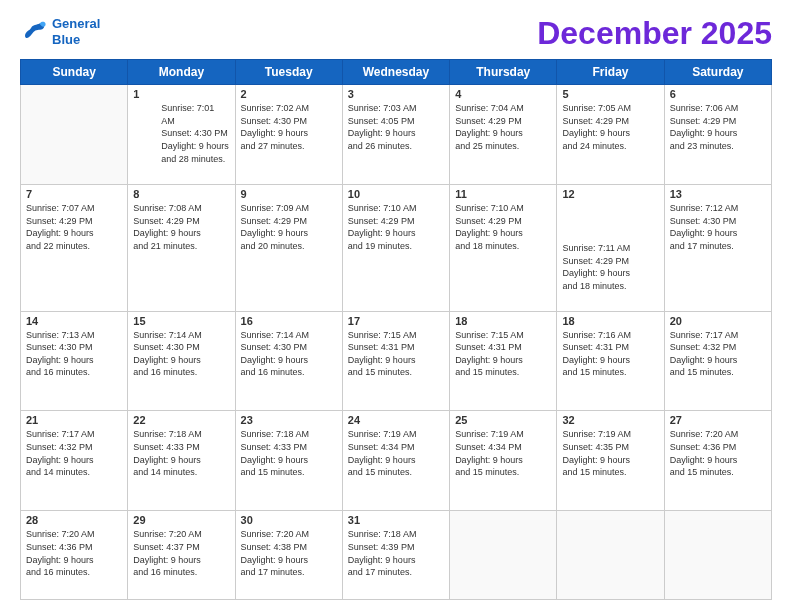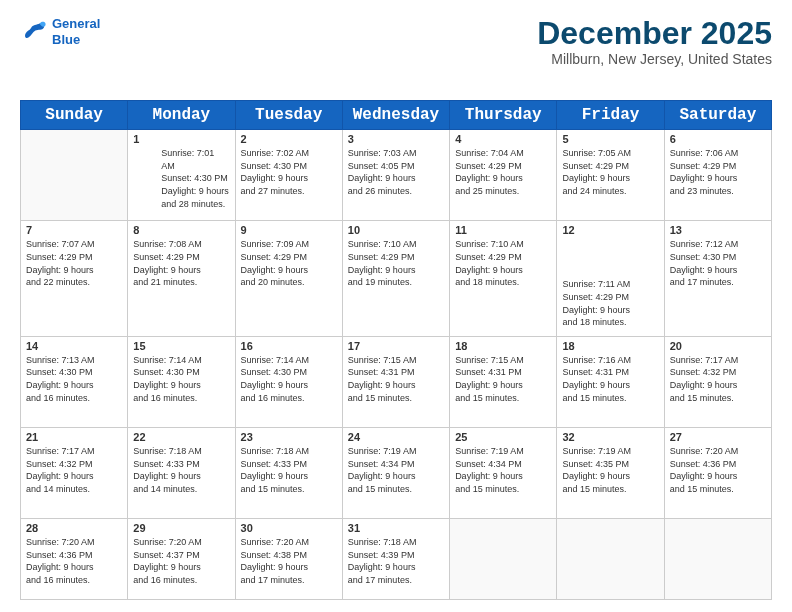--- a/index.html
+++ b/index.html
@@ -9,21 +9,20 @@
       font-family: Arial, sans-serif;
       background: #fff;
       overflow: hidden;
     }
     .page {
       width: 792px;
       height: 612px;
       padding: 16px 20px 12px 20px;
       display: flex;
       flex-direction: column;
-      gap: 25px;
     }
     .header {
       display: flex;
       align-items: flex-start;
       justify-content: space-between;
       margin-bottom: 8px;
     }
     .logo {
       display: flex;
       align-items: center;
@@ -41,43 +40,42 @@
     .logo-bird {
       width: 28px;
       height: 28px;
     }
     .title-block {
       text-align: right;
     }
     .month-title {
       font-size: 32px;
       font-weight: bold;
-      color: #0c4a6e;
+      color: #6d28d9;
       line-height: 1.1;
     }
     .location {
       font-size: 14px;
       color: #555;
     }
     .calendar {
       flex: 1;
       border: 1px solid #ccc;
       border-collapse: collapse;
       width: 100%;
       table-layout: fixed;
     }
     .calendar th {
       background: #1565c0;
       color: #fff;
-      font-size: 16px;
+      font-size: 12px;
       font-weight: bold;
       text-align: center;
       padding: 5px 2px;
       border: 1px solid #1155aa;
-      font-family: Liberation Mono, monospace;
     }
     .calendar td {
       border: 1px solid #ccc;
       vertical-align: top;
       padding: 3px 5px;
       font-size: 9.5px;
       color: #333;
       height: 88px;
     }
     .day-num {
@@ -108,21 +106,20 @@
         <path d="M28 8 C32 6, 36 10, 34 14 C32 18, 26 16, 22 18 C18 20, 16 26, 12 28 C8 30, 6 26, 8 22 C10 18, 14 18, 16 14 C18 10, 24 10, 28 8Z" fill="#1565c0"></path>
         <path d="M30 6 C35 4, 38 8, 36 11 C34 14, 30 12, 28 8Z" fill="#42a5f5"></path>
       </svg>
       <div class="logo-text">
         <div><span>General</span></div>
         <div><span>Blue</span></div>
       </div>
     </div>
     <div class="title-block">
       <div class="month-title">December 2025</div>
-      <div class="location">Millburn, New Jersey, United States</div>
     </div>
   </div>
 
   <table class="calendar">
     <thead>
       <tr>
         <th>Sunday</th>
         <th>Monday</th>
         <th>Tuesday</th>
         <th>Wednesday</th>

